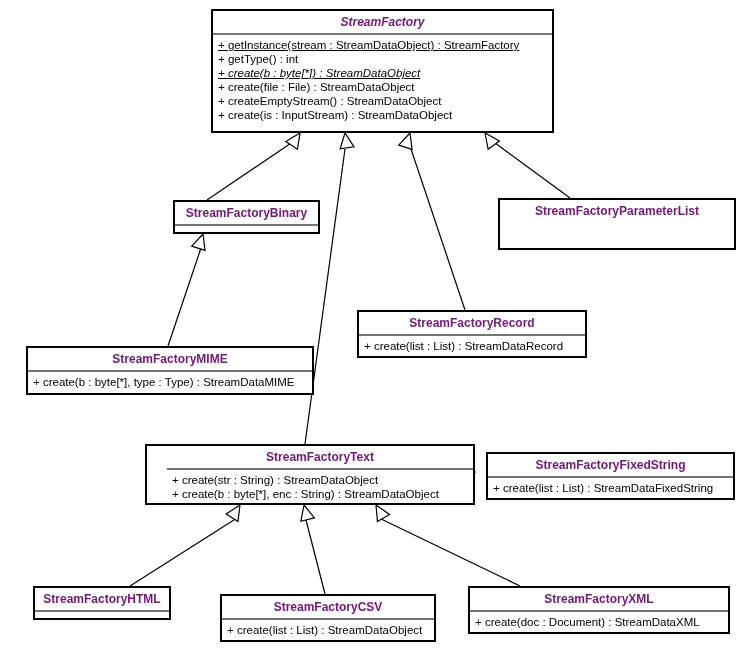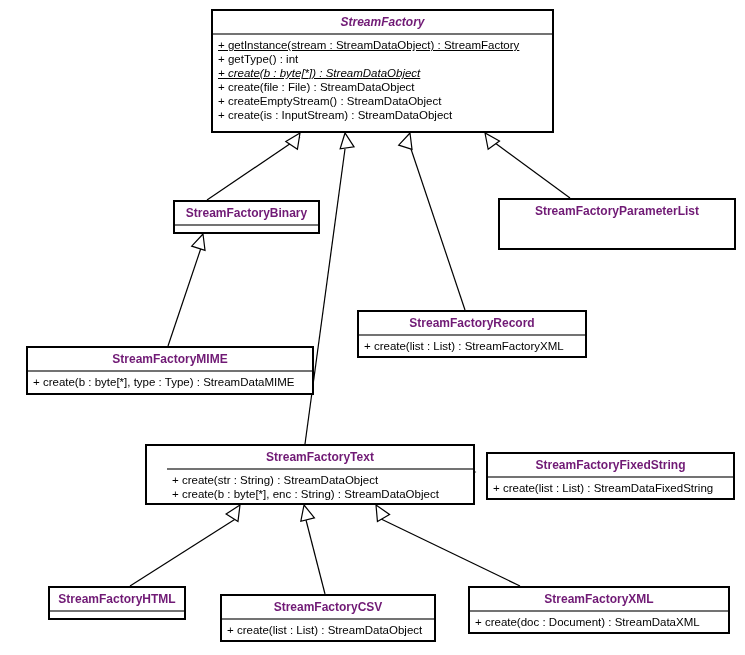--- a/index.html
+++ b/index.html
@@ -125,21 +125,21 @@
       <div class="uml-class" style="left: 133px; top: 200px; width: 147px; height: 34px; margin-left: 40px;">
         <div class="class-name">StreamFactoryBinary</div>
         <div class="members empty"></div>
       </div>
       <div class="uml-class" style="left: 498px; top: 198px; width: 238px; height: 52px;">
         <div class="class-name">StreamFactoryParameterList</div>
       </div>
       <div class="uml-class" style="left: 357px; top: 310px; width: 230px; height: 48px;">
         <div class="class-name">StreamFactoryRecord</div>
         <div class="members">
-          <div class="member">+ create(list : List) : StreamFactoryXML</div>
+          <div class="member">+ create(list : List) : StreamDataRecord</div>
         </div>
       </div>
       <div class="uml-class" style="left: 10px; top: 346px; width: 288px; height: 49px; margin-left: 16px;">
         <div class="class-name">StreamFactoryMIME</div>
         <div class="members">
           <div class="member">+ create(b : byte[*], type : Type) : StreamDataMIME</div>
         </div>
       </div>
       <div class="uml-class" style="left: 145px; top: 444px; width: 330px; height: 61px; padding-left: 20px;">
         <div class="class-name">StreamFactoryText</div>
@@ -147,21 +147,21 @@
           <div class="member">+ create(str : String) : StreamDataObject</div>
           <div class="member">+ create(b : byte[*], enc : String) : StreamDataObject</div>
         </div>
       </div>
       <div class="uml-class" style="left: 486px; top: 452px; width: 249px; height: 48px;">
         <div class="class-name">StreamFactoryFixedString</div>
         <div class="members">
           <div class="member">+ create(list : List) : StreamDataFixedString</div>
         </div>
       </div>
-      <div class="uml-class" style="left: 33px; top: 586px; width: 138px; height: 34px; margin-left: 15px;">
+      <div class="uml-class" style="left: 33px; top: 586px; width: 138px; height: 34px;">
         <div class="class-name">StreamFactoryHTML</div>
         <div class="members empty"></div>
       </div>
       <div class="uml-class" style="left: 220px; top: 594px; width: 216px; height: 48px;">
         <div class="class-name">StreamFactoryCSV</div>
         <div class="members">
           <div class="member">+ create(list : List) : StreamDataObject</div>
         </div>
       </div>
       <div class="uml-class" style="left: 468px; top: 586px; width: 262px; height: 48px;">

